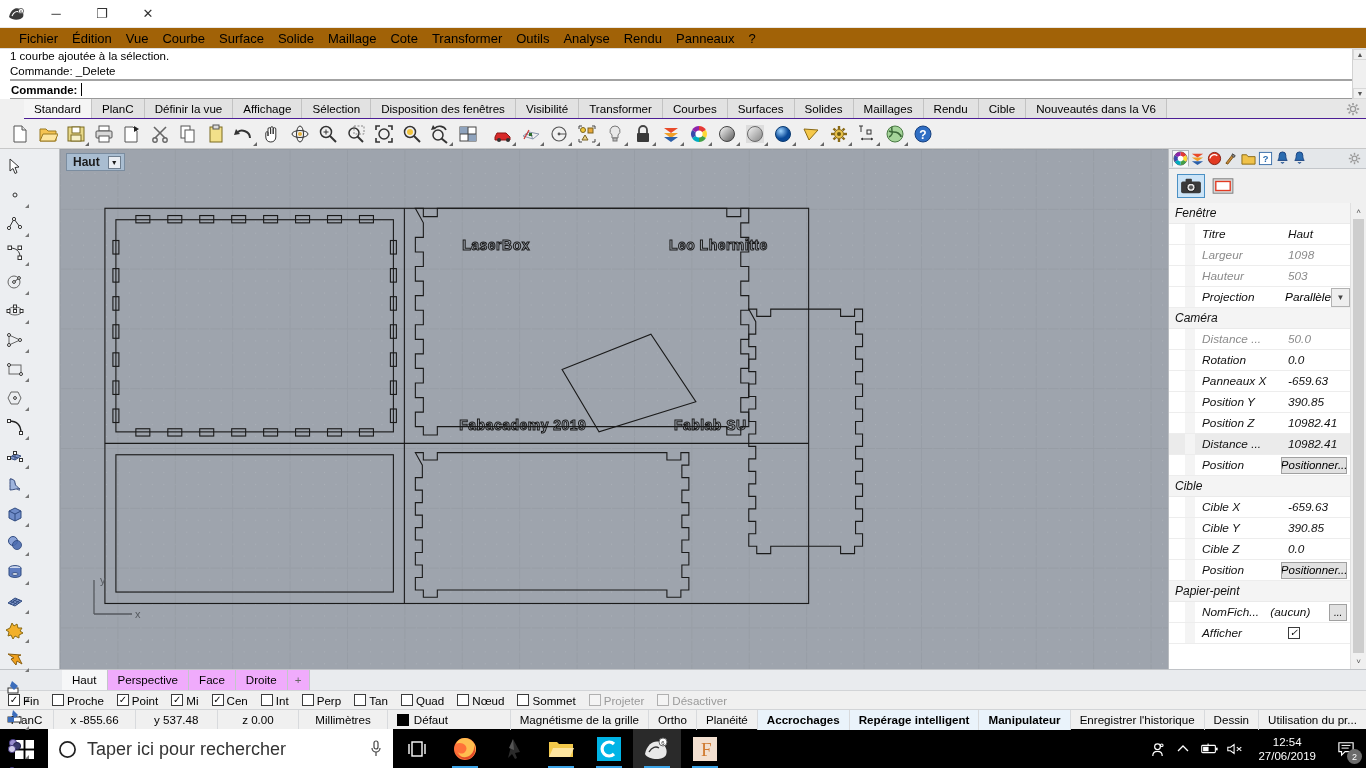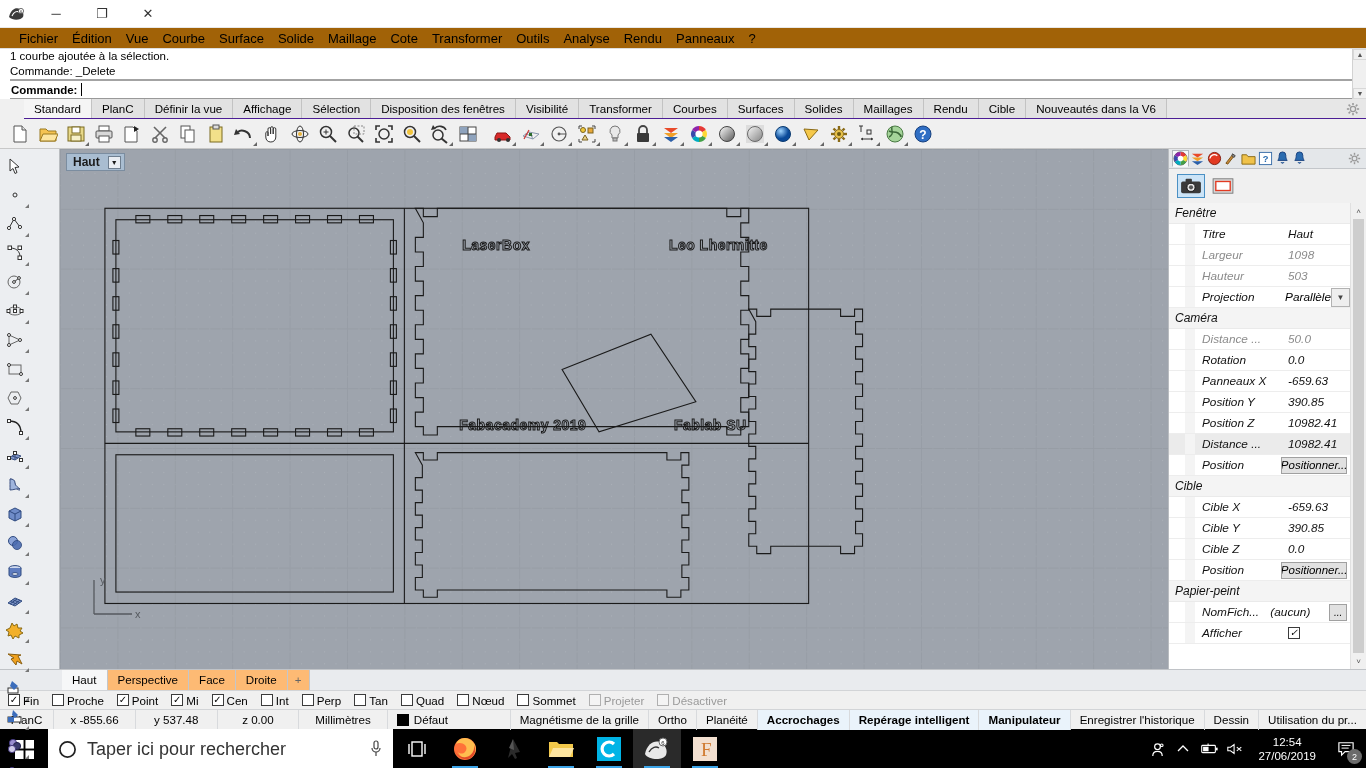--- a/index.html
+++ b/index.html
@@ -173,21 +173,21 @@
   }
   .sarrow{ width:16px;height:16px;display:flex;align-items:center;justify-content:center;
     font-size:8px;color:#555;}
   #propthumb{ width:11px;flex:1 1 auto;background:#cdcdcd;margin:0; }
   
   #vptabs{
     height:21px;background:#e9ebee;display:flex;align-items:flex-end;
     padding-left:62px;border-top:1px solid #c0c3c7;
   }
   .vtab{
-    height:20px;line-height:20px;padding:0 10px;font-size:11.6px;background:#fdba74;
+    height:20px;line-height:20px;padding:0 10px;font-size:11.6px;background:#f0abfc;
     border-right:1px solid #c3c6ca;white-space:nowrap;
   }
   .vtab.sel{ background:#f6f7f8; }
   .vtab.plus{ padding:0 7px; color:#666; }
   
   #osnapbar{
     height:19px;background:#f0f0f0;display:flex;align-items:center;
     padding-left:8px;border-top:1px solid #d2d4d7;font-size:11.6px;gap:0px;
   }
   .osnap{ display:flex;align-items:center;margin-right:13px;white-space:nowrap;}

